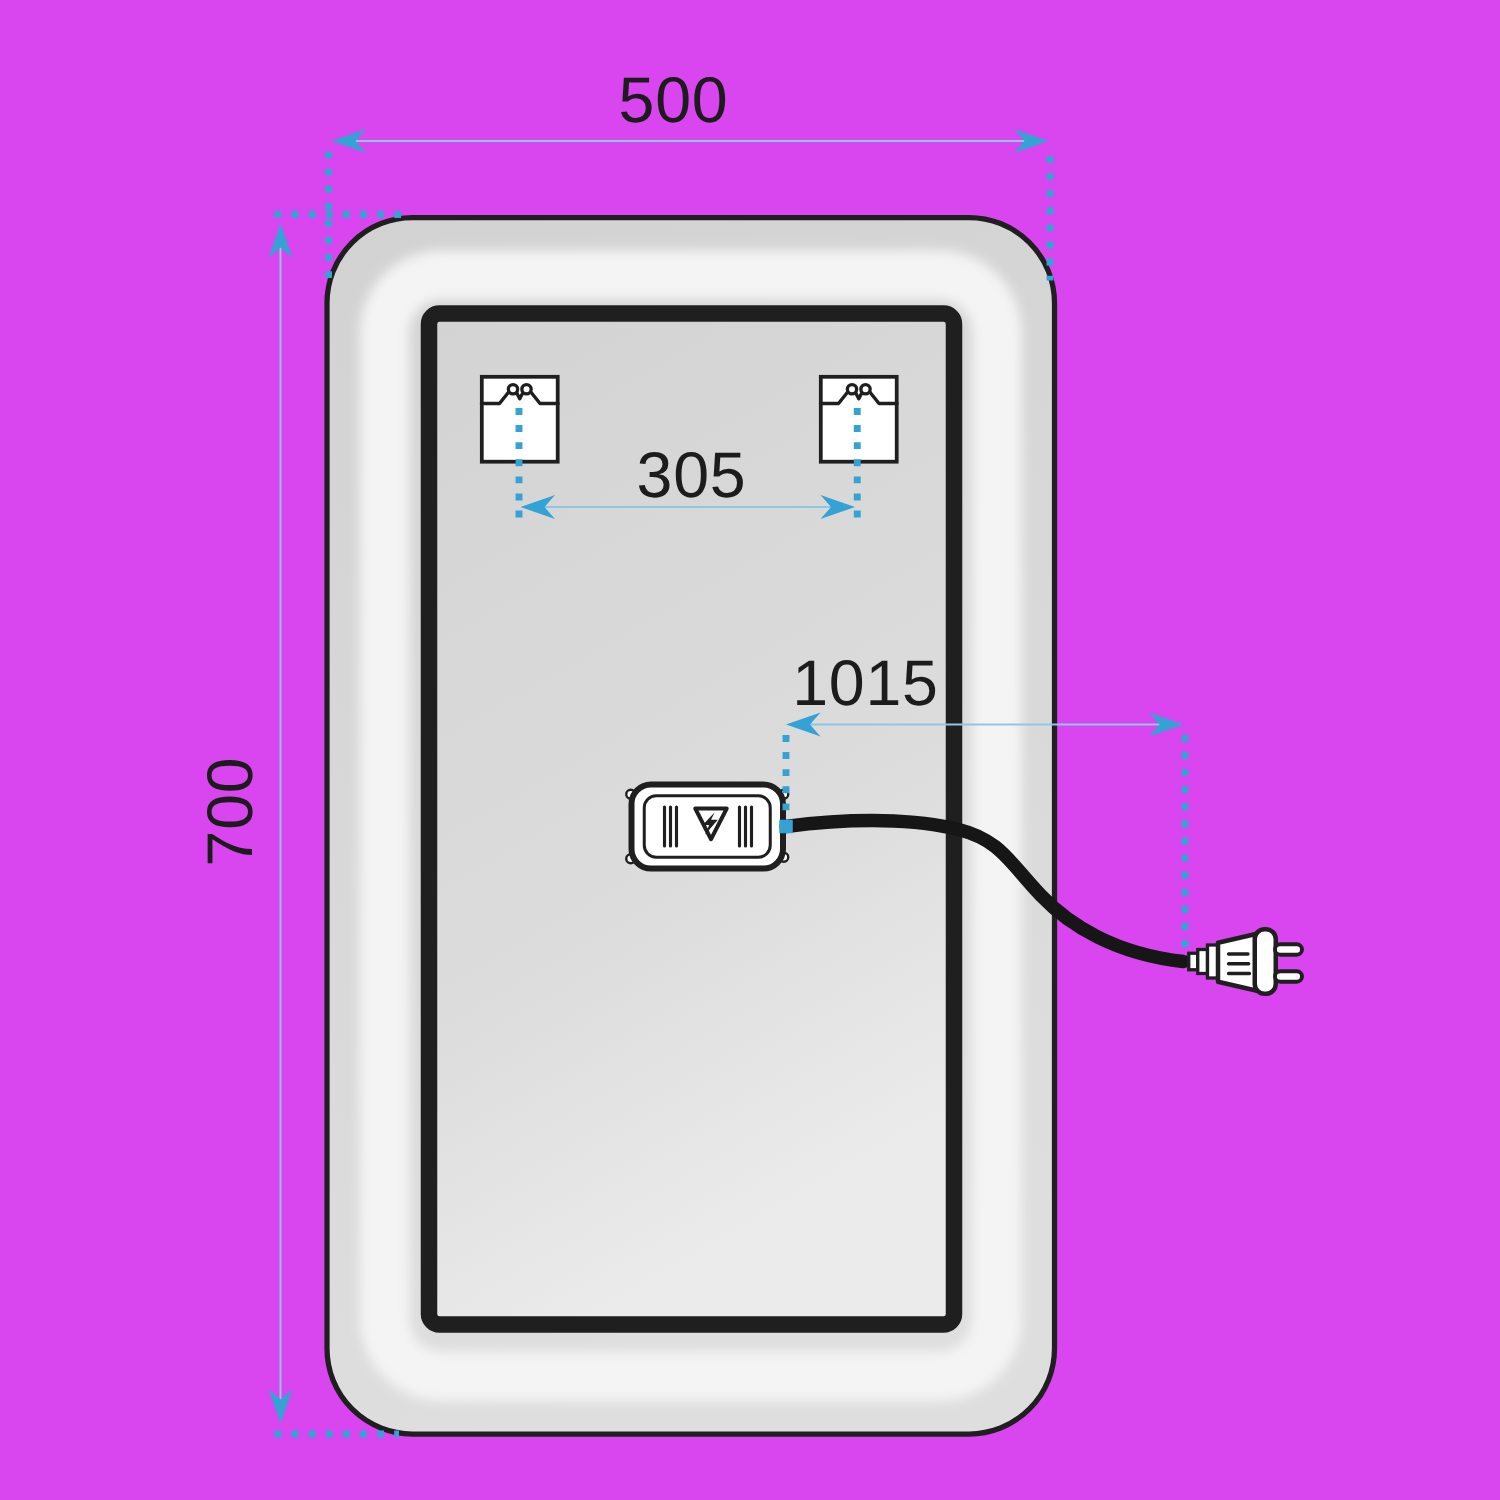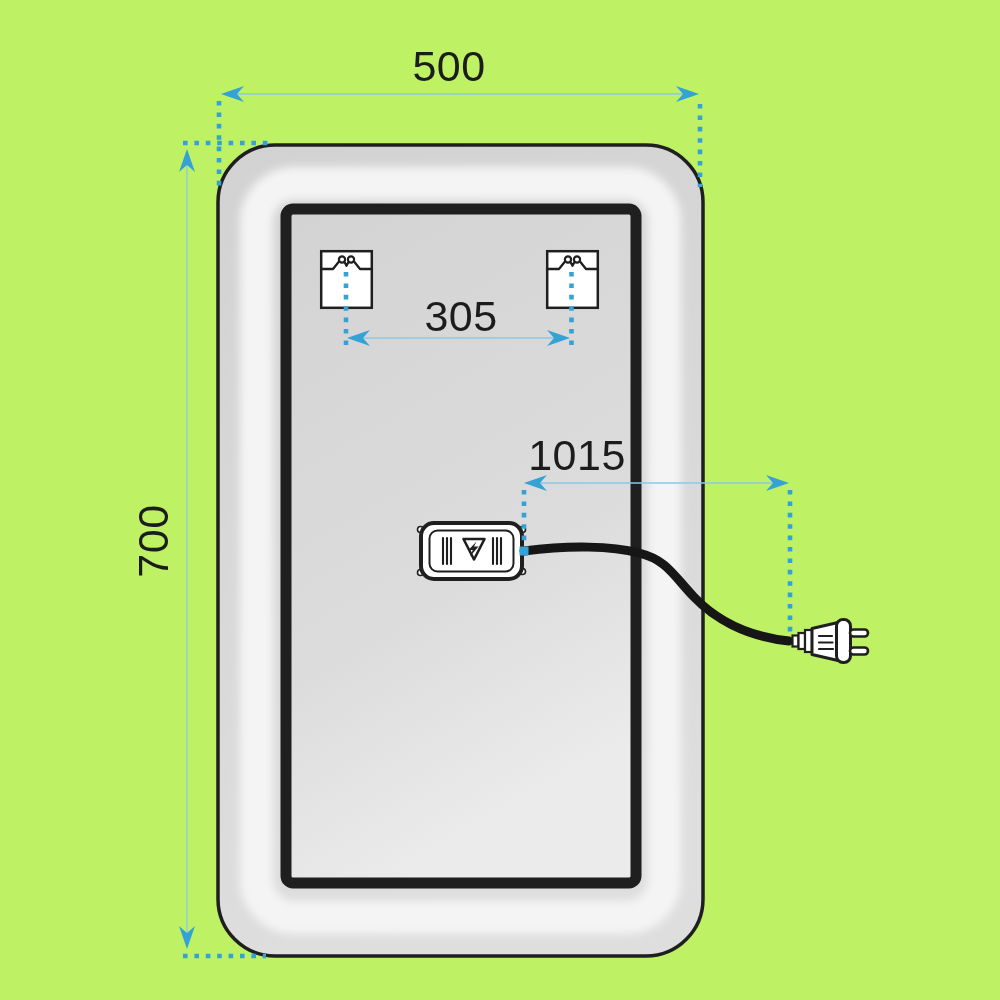--- a/index.html
+++ b/index.html
@@ -1,17 +1,17 @@
 <!DOCTYPE html>
 <html><head>
 <meta charset="utf-8">
 <style>
   html,body { margin:0; padding:0; background:#ffffff; }
   .stage {
-    position:relative; width:1000px; height:1000px; background:#bef264;
+    position:relative; width:1000px; height:1000px; background:#d946ef;
     font-family:"Liberation Sans", sans-serif;
   }
   svg { display:block; }
   .dim-label {
     font-family:"Liberation Sans", sans-serif;
     font-size:43px;
     fill:#1c1c1c;
     letter-spacing:0.5px;
   }
   .thin-dim  { stroke-width:1.3; fill:none; }

